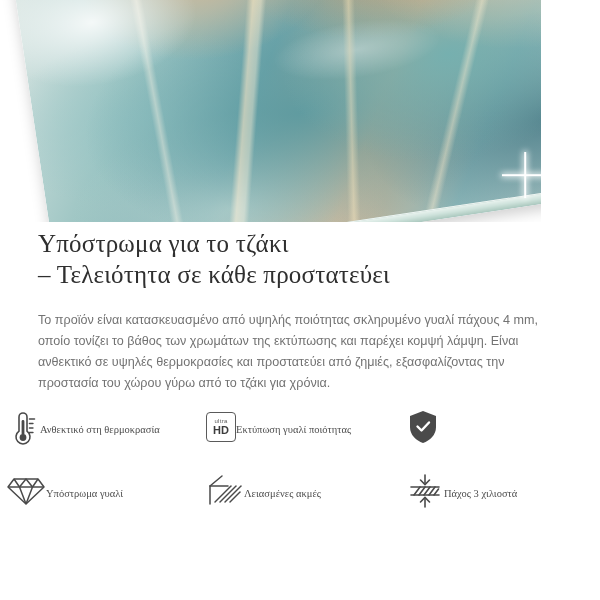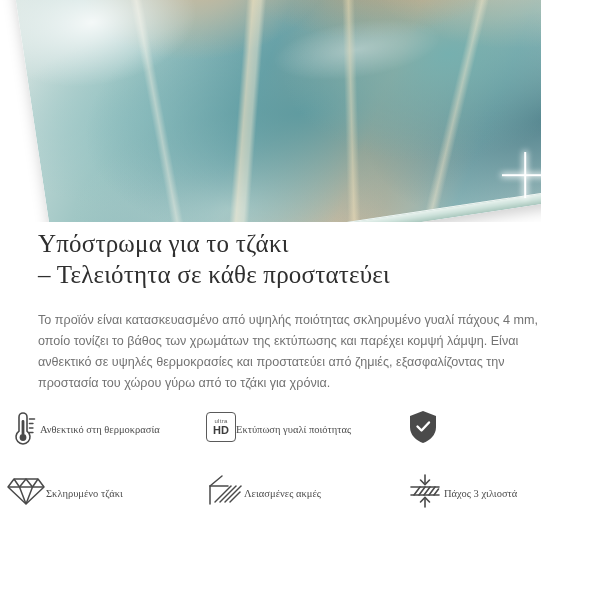--- a/index.html
+++ b/index.html
@@ -240,21 +240,21 @@
     <div class="feature">
       <div class="feature-icon">
         <svg width="40" height="34" viewBox="0 0 40 34" fill="none" stroke="#4a4a4a" stroke-width="1.5" stroke-linejoin="round">
           <path d="M8 5 H32 L38 13 L20 30 L2 13 Z"></path>
           <path d="M2 13 H38"></path>
           <path d="M8 5 L13.5 13 L20 30"></path>
           <path d="M32 5 L26.5 13 L20 30"></path>
           <path d="M13.5 13 L20 5 L26.5 13"></path>
         </svg>
       </div>
-      <div class="feature-label">Σκληρυμένο τζάκι</div>
+      <div class="feature-label">Υπόστρωμα γυαλί</div>
     </div>
 
     <div class="feature">
       <div class="feature-icon">
         <svg width="38" height="34" viewBox="0 0 38 34" fill="none" stroke="#4a4a4a" stroke-width="1.5" stroke-linecap="round">
           <path d="M4 30 L4 12 L22 12"></path>
           <path d="M4 12 L16 2"></path>
           <path d="M9 28 L25 12"></path>
           <path d="M14 28 L30 12"></path>
           <path d="M19 28 L35 12"></path>

